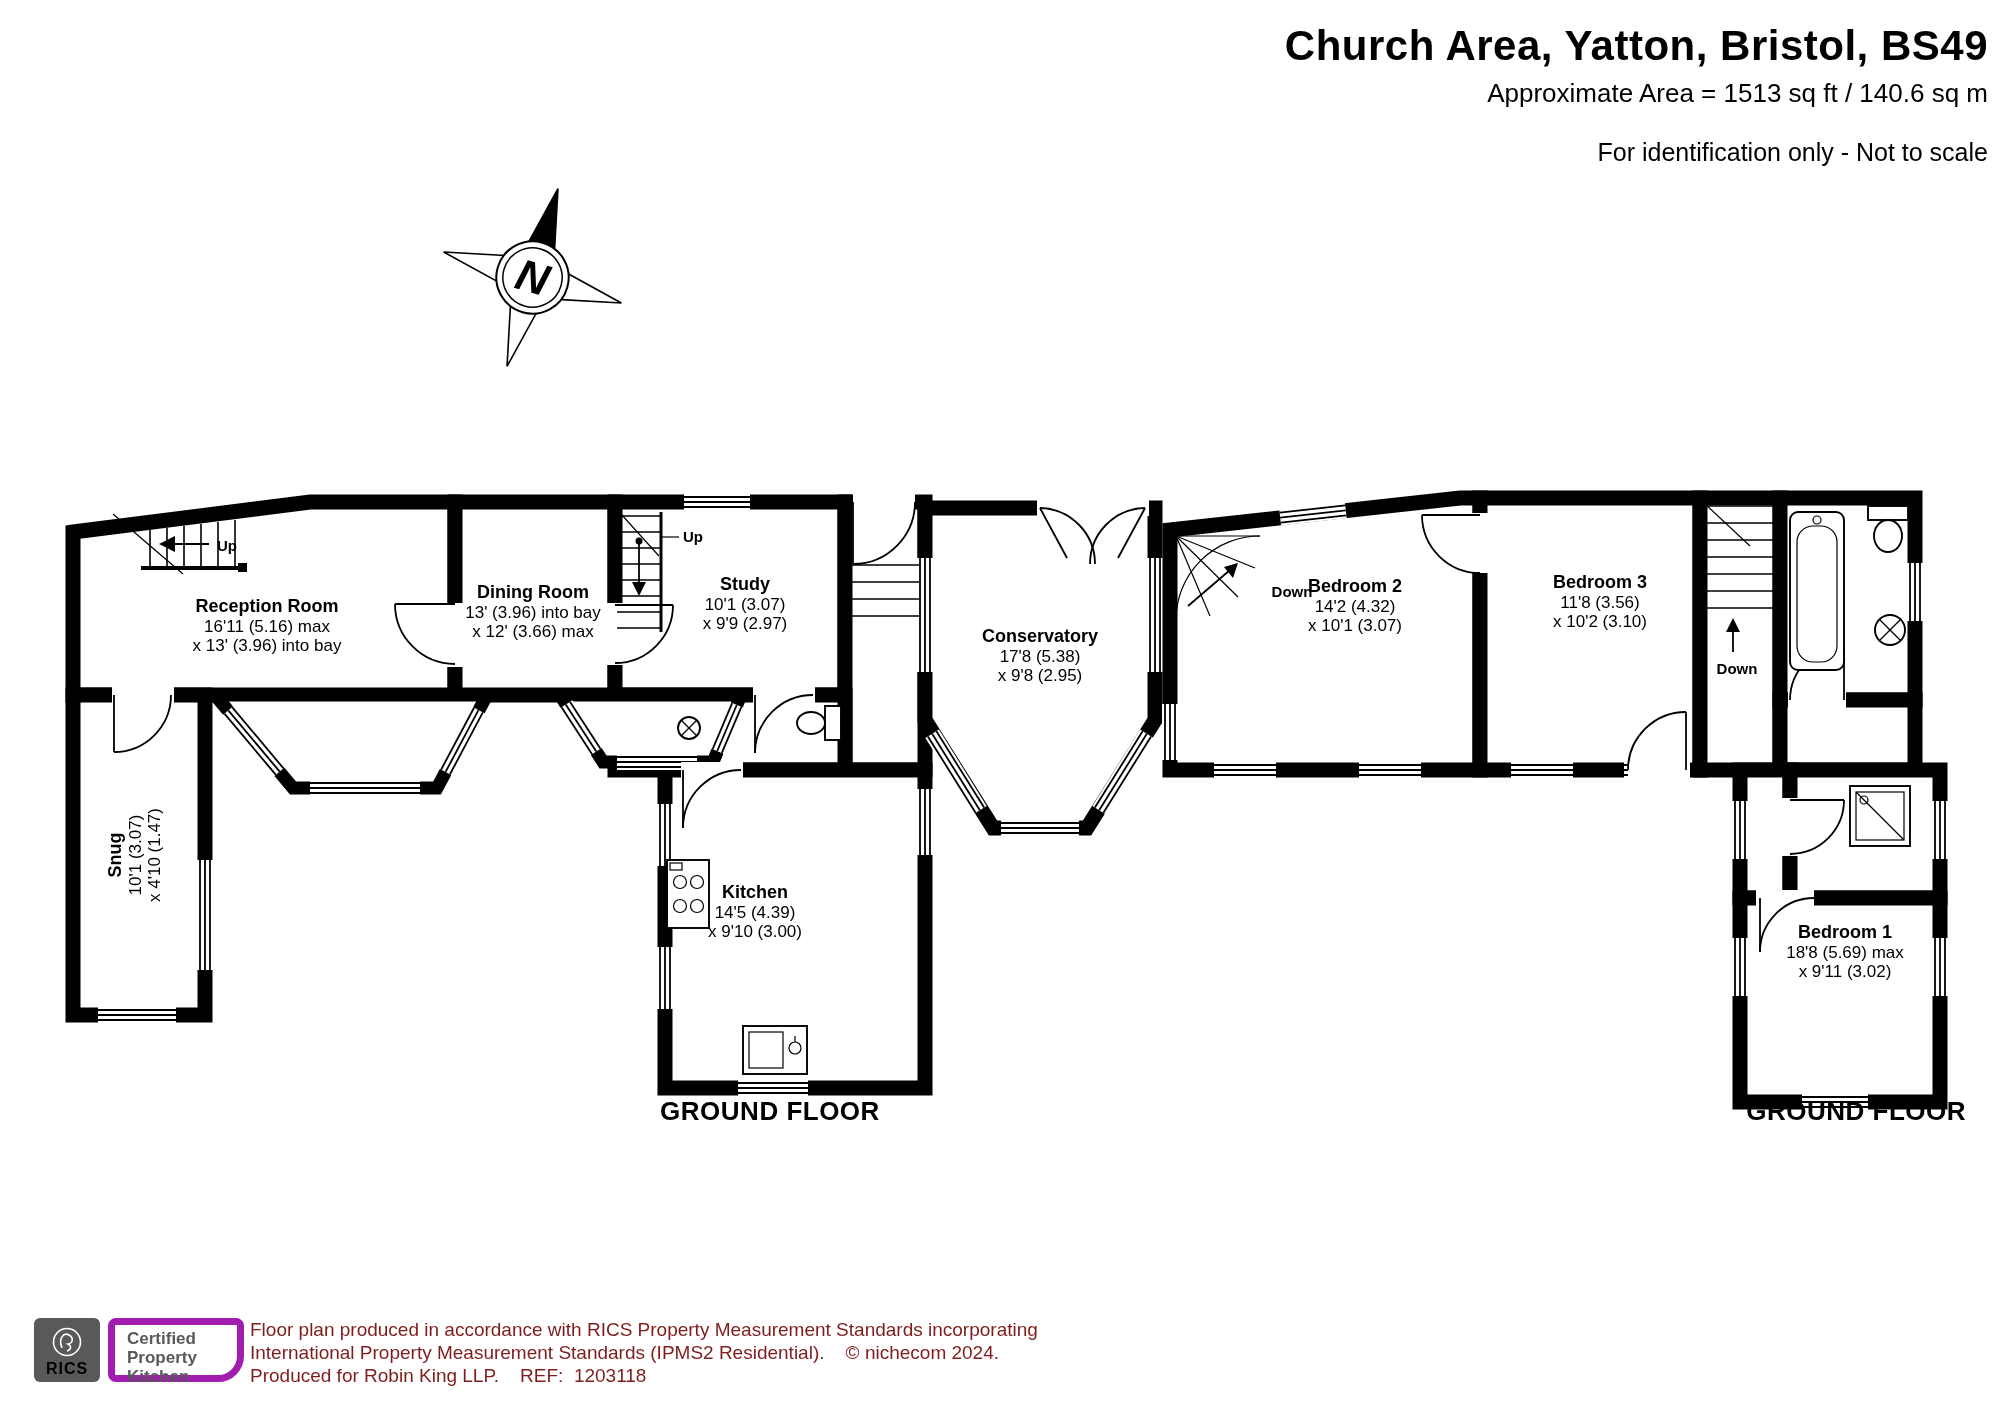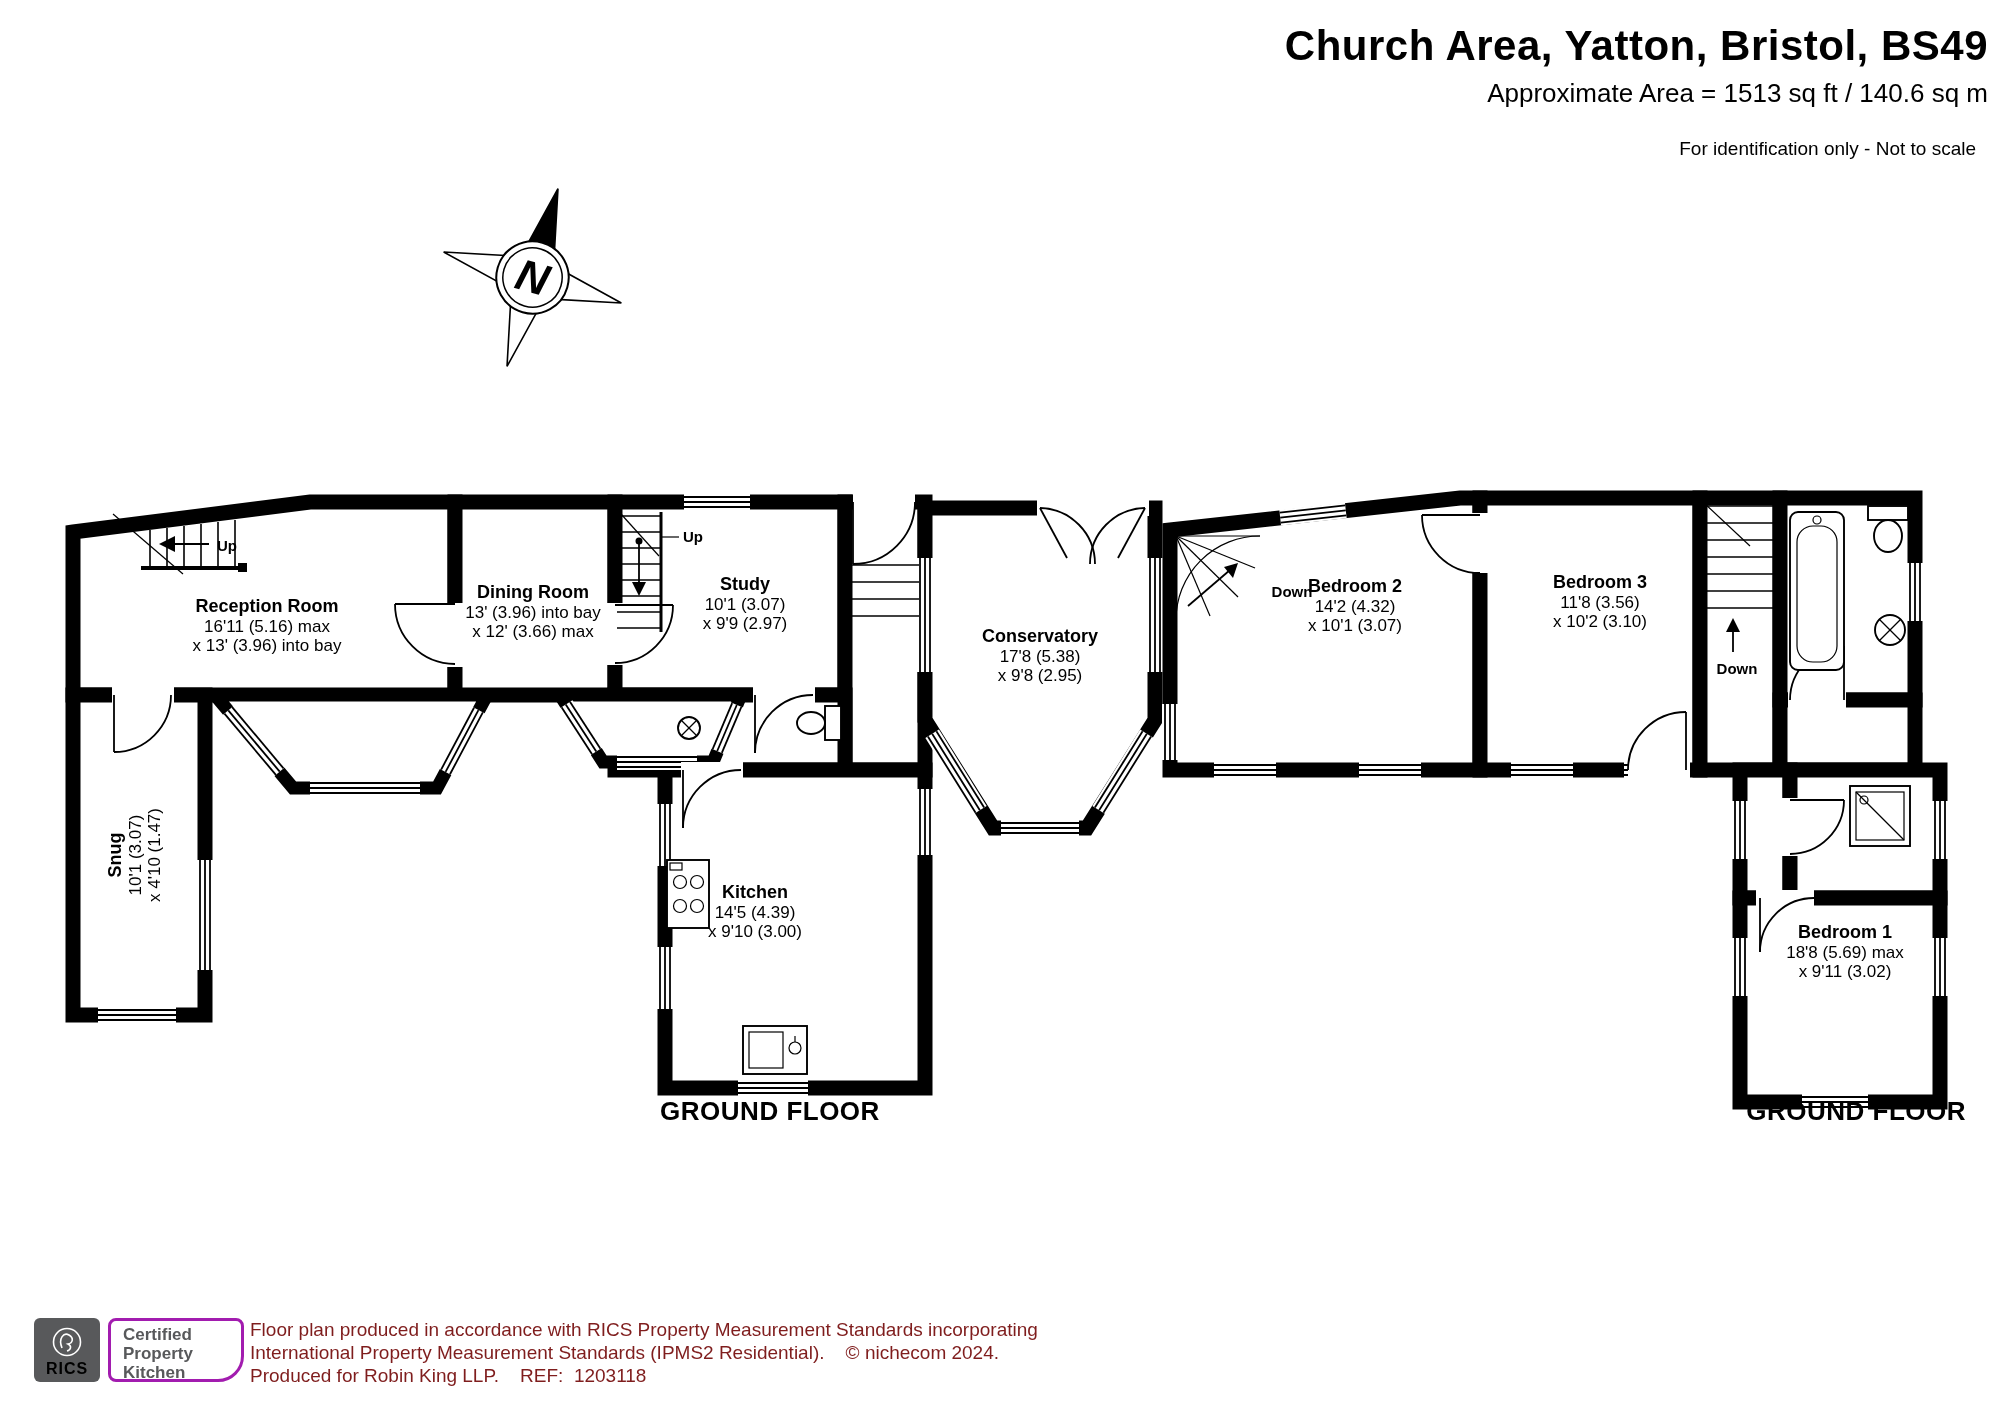--- a/index.html
+++ b/index.html
@@ -4,21 +4,21 @@
 <style>
   html,body{margin:0;padding:0;}
   body{
     width:2000px;height:1414px;position:relative;background:#fff;
     font-family:"Liberation Sans", sans-serif;color:#000;overflow:hidden;
   }
   .abs{position:absolute;}
   
   .title{top:22px;right:12px;font-size:42px;font-weight:bold;letter-spacing:.5px;}
   .area{top:78px;right:12px;font-size:26px;}
-  .disclaimer{top:138px;right:24px;font-size:19px;}
+  .disclaimer{top:138px;right:12px;font-size:25px;}
   
   .floor-label{font-size:26px;font-weight:bold;letter-spacing:.5px;}
   
   svg{overflow:visible;}
   svg text{font-family:"Liberation Sans", sans-serif;fill:#000;}
   .room{fill:#fff;stroke:#000;stroke-width:15;stroke-linejoin:miter;}
   .bay{fill:#fff;stroke:#000;stroke-width:13;}
   .win rect{fill:#fff;stroke:none;}
   .win line{stroke:#000;stroke-width:1.8;}
   .gap{fill:#fff;stroke:none;}
@@ -32,21 +32,21 @@
   .ahead{fill:#000;stroke:none;}
   .aline{stroke:#000;stroke-width:1.8;fill:none;}
   text.rname{font-weight:bold;font-size:18px;text-anchor:middle;}
   text.rdim{font-size:17px;text-anchor:middle;}
   text.slabel{font-weight:bold;font-size:15px;}
   
   .compass-arm{stroke:#000;stroke-width:1.6;}
   
   .badge{
     left:108px;top:1318px;width:136px;height:64px;box-sizing:border-box;
-    border:3px solid #a21caf;border-radius:8px 8px 26px 8px;
+    border:7px solid #a21caf;border-radius:8px 8px 26px 8px;
     padding:4px 0 0 12px;color:#58595b;font-size:17px;font-weight:bold;line-height:19px;
   }
   .footer-text{left:250px;color:#7f1d1d;font-size:19px;line-height:23px;}
 </style>
 </head>
 <body>
 
 <div class="abs title">Church Area, Yatton, Bristol, BS49</div>
 <div class="abs area">Approximate Area = 1513 sq ft / 140.6 sq m</div>
 <div class="abs disclaimer">For identification only - Not to scale</div>

